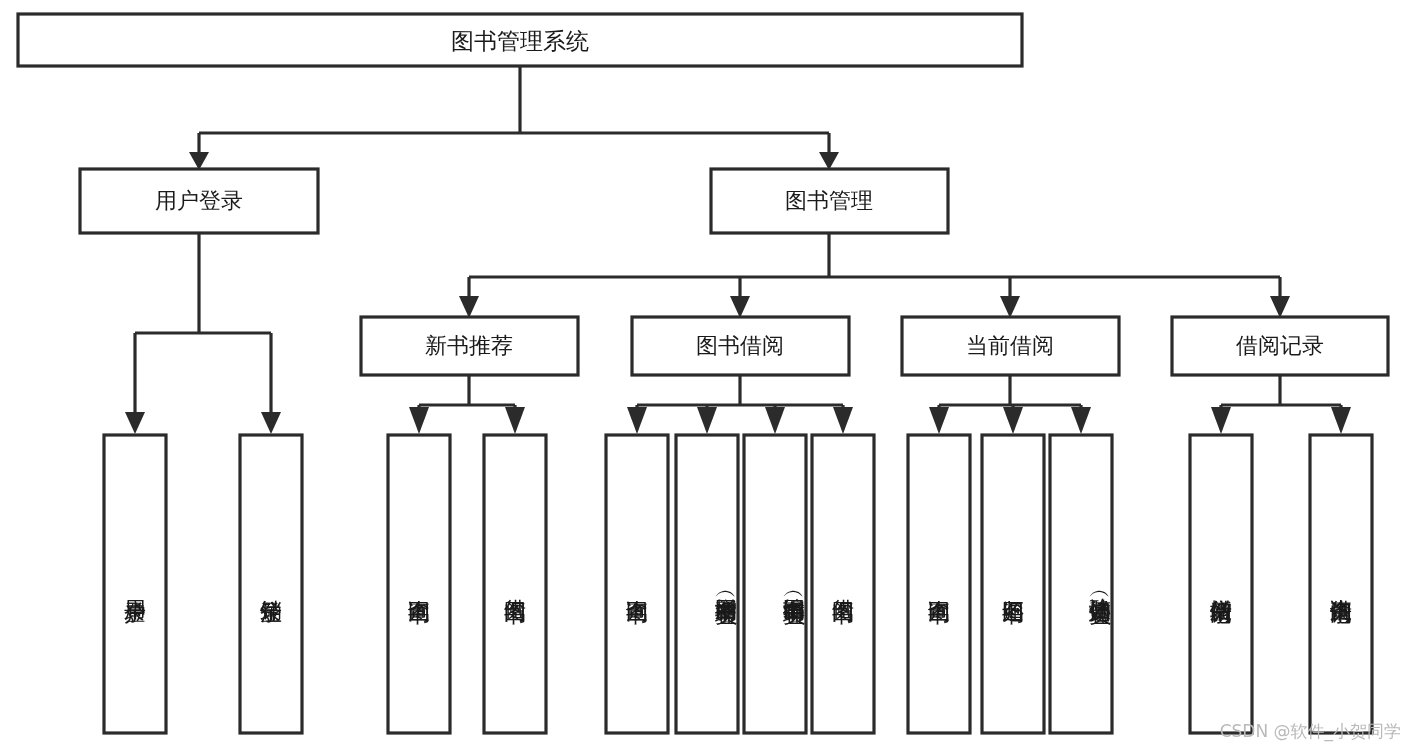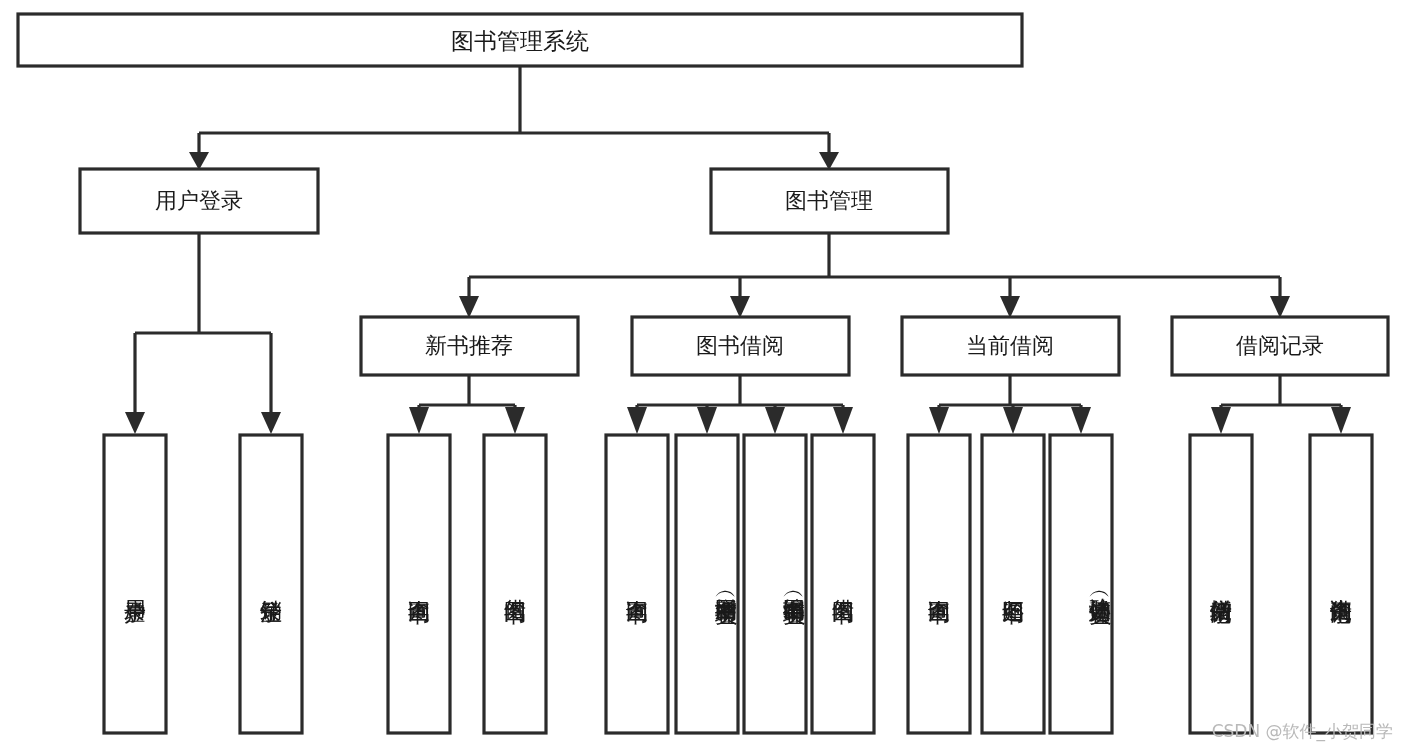--- a/index.html
+++ b/index.html
@@ -33,21 +33,21 @@
     font-family:"DejaVu Sans","Liberation Sans",sans-serif;
     font-size:22px;
     line-height:1.08;
     color:#1a1a1a;
     letter-spacing:1px;
     white-space:nowrap;
     pointer-events:none;
   }
   #watermark{
     position:absolute;
-    right:12px;bottom:4px;
+    right:4px;bottom:4px;
     font-family:"DejaVu Sans","Liberation Sans",sans-serif;
     font-size:17px;
     color:#b9b9b9;
     white-space:nowrap;
   }
 </style>
 </head>
 <body>
 
 <div id="diagram-root">

